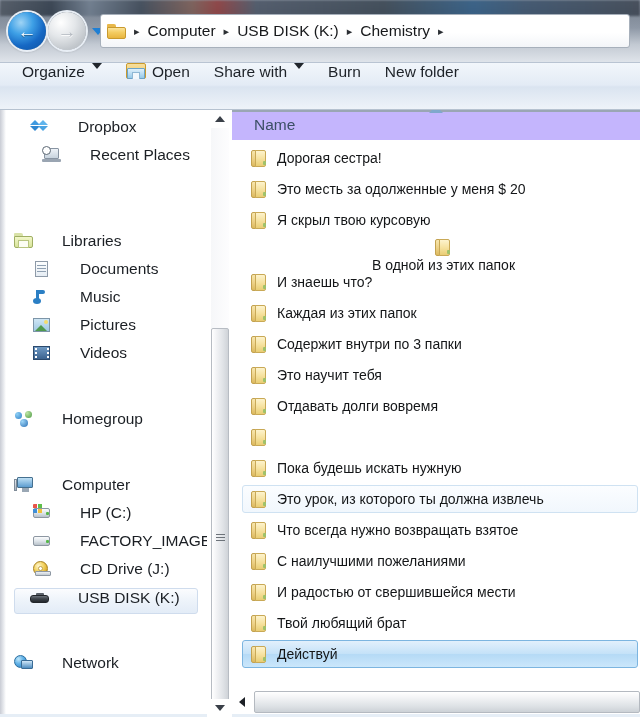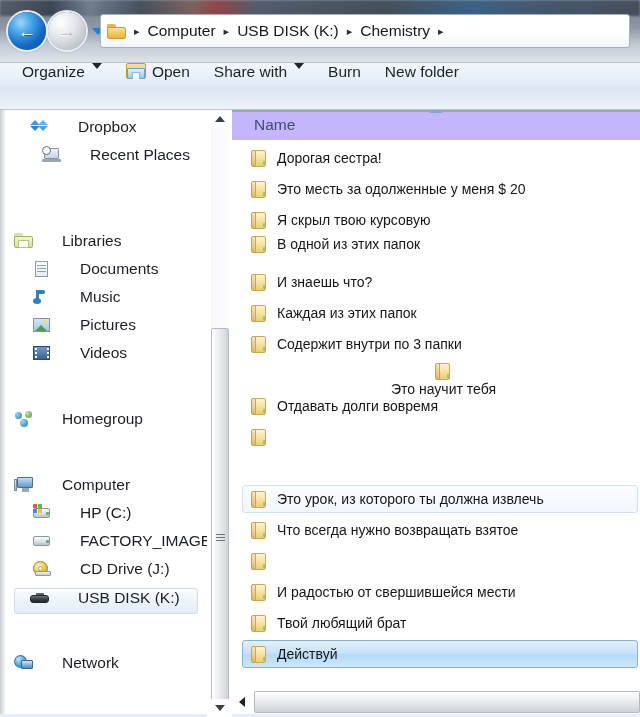--- a/index.html
+++ b/index.html
@@ -434,21 +434,21 @@
           <span class="fname">Это месть за одолженные у меня $ 20</span>
         </div>
         <div class="row" style="top:62px;">
           <span class="fico">
               <i class="lt"></i>
               <i class="rt"></i>
               <i class="dot"></i>
             </span>
           <span class="fname">Я скрыл твою курсовую</span>
         </div>
-        <div class="row" style="top:86px;">
+        <div class="row" style="top:93px;flex-direction:column;">
           <span class="fico">
               <i class="lt"></i>
               <i class="rt"></i>
               <i class="dot"></i>
             </span>
           <span class="fname">В одной из этих папок</span>
         </div>
         <div class="row" style="top:124px;">
           <span class="fico">
               <i class="lt"></i>
@@ -466,21 +466,21 @@
           <span class="fname">Каждая из этих папок</span>
         </div>
         <div class="row" style="top:186px;">
           <span class="fico">
               <i class="lt"></i>
               <i class="rt"></i>
               <i class="dot"></i>
             </span>
           <span class="fname">Содержит внутри по 3 папки</span>
         </div>
-        <div class="row" style="top:217px;flex-direction:column;">
+        <div class="row" style="top:217px;">
           <span class="fico">
               <i class="lt"></i>
               <i class="rt"></i>
               <i class="dot"></i>
             </span>
           <span class="fname">Это научит тебя</span>
         </div>
         <div class="row" style="top:248px;">
           <span class="fico">
               <i class="lt"></i>
@@ -489,20 +489,28 @@
             </span>
           <span class="fname">Отдавать долги вовремя</span>
         </div>
         <div class="row" style="top:279px;">
           <span class="fico">
               <i class="lt"></i>
               <i class="rt"></i>
               <i class="dot"></i>
             </span>
         </div>
+        <div class="row" style="top:310px;">
+          <span class="fico">
+              <i class="lt"></i>
+              <i class="rt"></i>
+              <i class="dot"></i>
+            </span>
+          <span class="fname">Пока будешь искать нужную</span>
+        </div>
         <div class="row hover" style="top:341px;">
           <span class="fico">
               <i class="lt"></i>
               <i class="rt"></i>
               <i class="dot"></i>
             </span>
           <span class="fname">Это урок, из которого ты должна извлечь</span>
         </div>
         <div class="row" style="top:372px;">
           <span class="fico">
@@ -511,20 +519,21 @@
               <i class="dot"></i>
             </span>
           <span class="fname">Что всегда нужно возвращать взятое</span>
         </div>
         <div class="row" style="top:403px;">
           <span class="fico">
               <i class="lt"></i>
               <i class="rt"></i>
               <i class="dot"></i>
             </span>
+          <span class="fname">С наилучшими пожеланиями</span>
         </div>
         <div class="row" style="top:434px;">
           <span class="fico">
               <i class="lt"></i>
               <i class="rt"></i>
               <i class="dot"></i>
             </span>
           <span class="fname">И радостью от свершившейся мести</span>
         </div>
         <div class="row" style="top:465px;">

